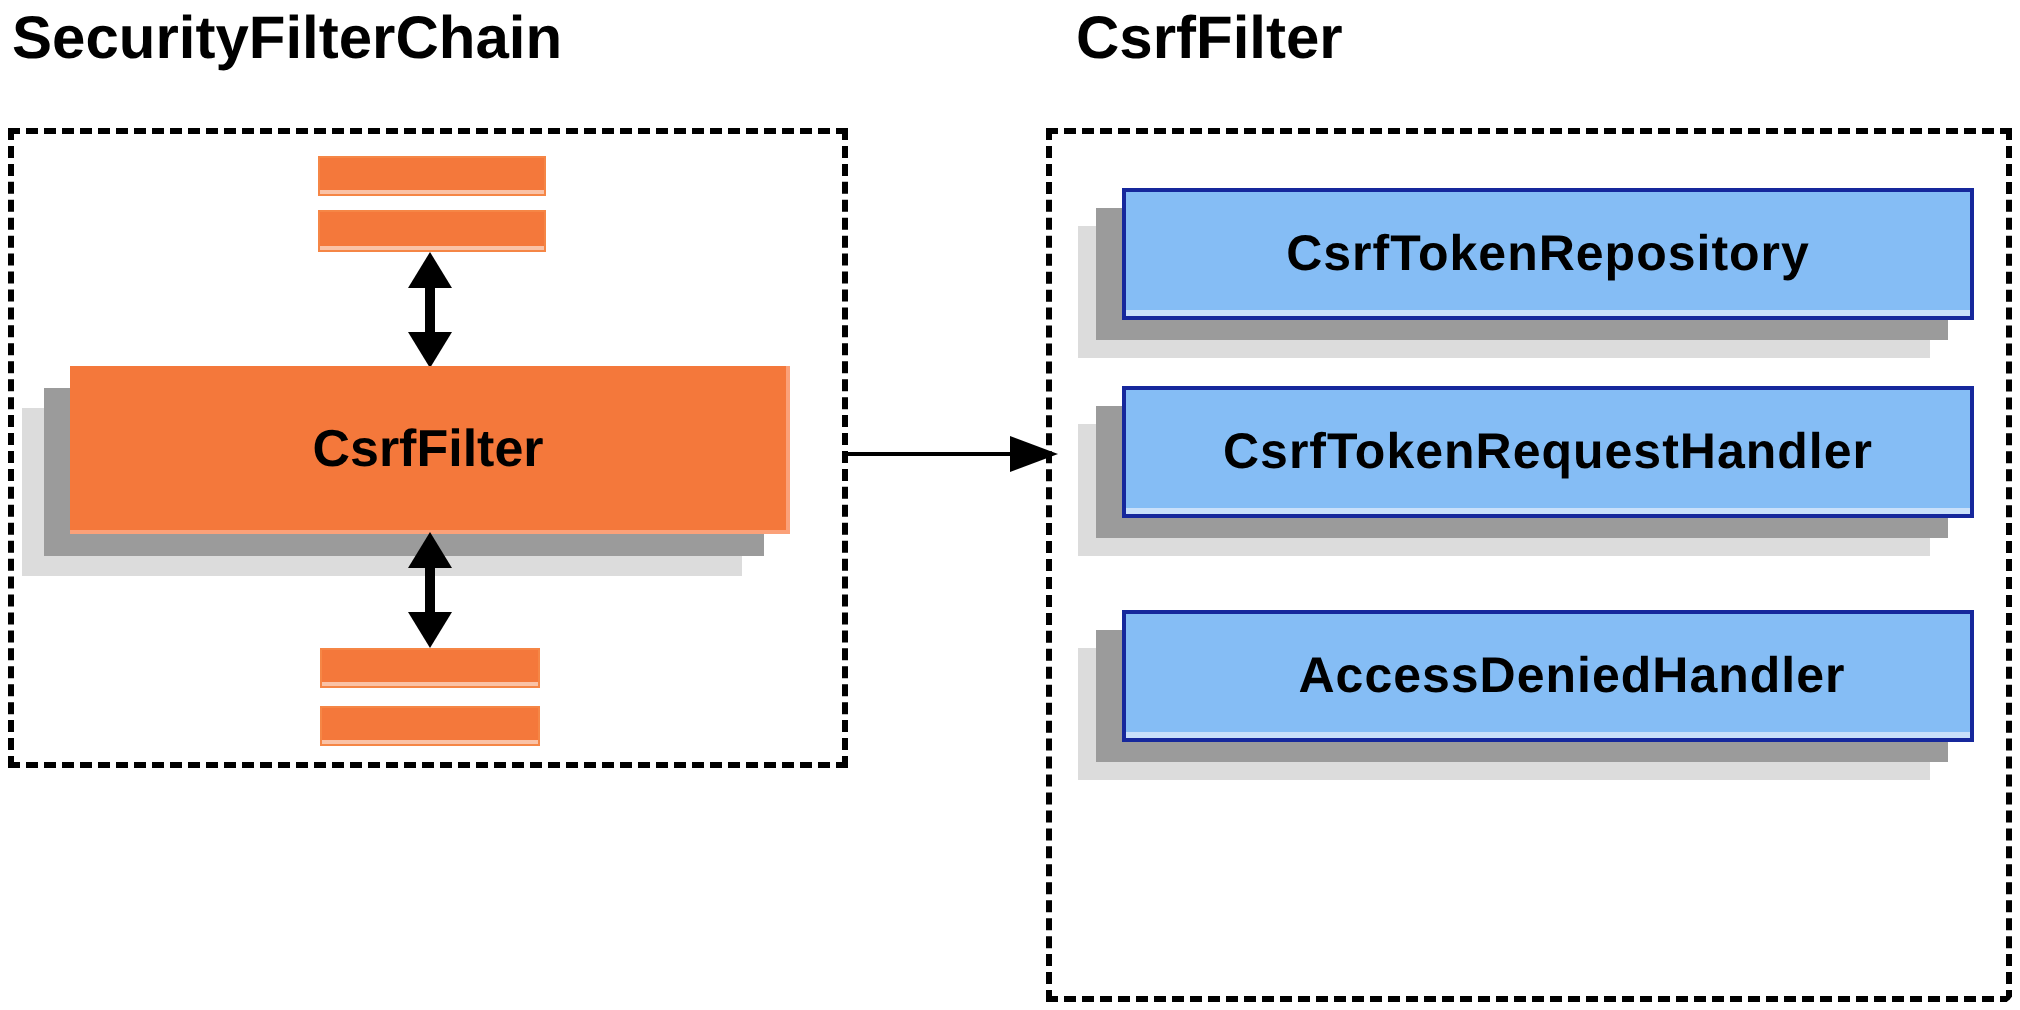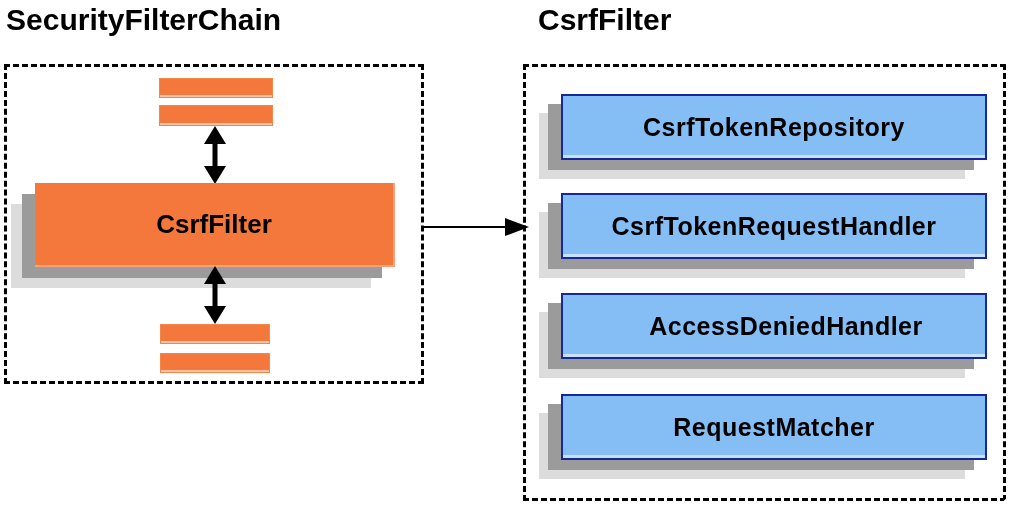--- a/index.html
+++ b/index.html
@@ -123,21 +123,18 @@
   <div class="dashed-container" style="left:523px; top:64px; width:483px; height:437px;"></div>
 
   <div class="component-box" style="top:94px;">
     <span class="label">CsrfTokenRepository</span>
   </div>
 
   <div class="component-box" style="top:193px;text-align:center;">
     <span class="label">CsrfTokenRequestHandler</span>
   </div>
 
-  <div class="component-box" style="top:293px;padding-left:24px;">
+  <div class="component-box" style="top:305px;padding-left:24px;">
     <span class="label">AccessDeniedHandler</span>
   </div>
 
-  <div class="component-box" style="top:394px;">
-    <span class="label">RequestMatcher</span>
-  </div>
 
 </div>
 
 </body></html>

